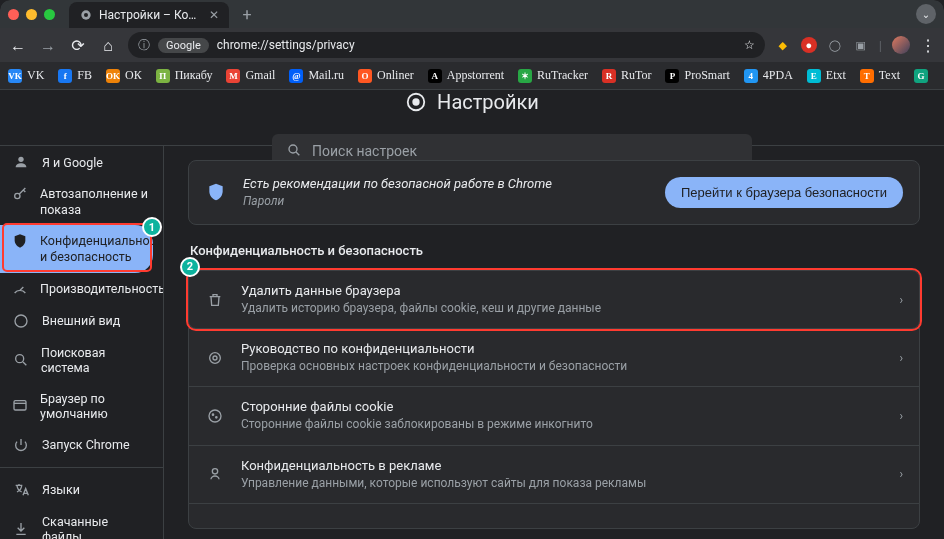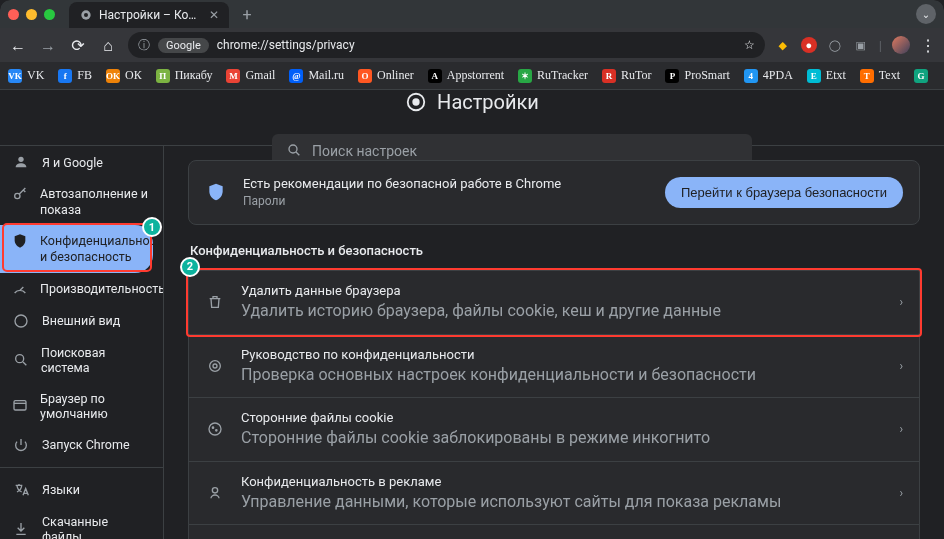--- a/index.html
+++ b/index.html
@@ -143,41 +143,41 @@
   }
 
   .content { flex:1; overflow-y:auto; padding:14px 24px 14px 24px; position:relative; }
   .section-title { font-size:13px; color:#e8eaed; margin:6px 0 12px 2px; font-weight:500;}
   .card {
     background:#292a2d; border:1px solid #3c4043; border-radius:8px;
     padding:14px 16px; margin-bottom:18px;
     display:flex; align-items:center; gap:16px;
   }
   .card .shield { width:22px; display:flex; align-items:center; justify-content:center; color:#8ab4f8; }
-  .card .msg { flex:1; font-size:13px; color:#e8eaed; line-height:1.4; }
+  .card .msg { flex:1; font-size:13px; color:#e8eaed; line-height:1.4;font-style:italic; }
   .card .msg .sub { color:#9aa0a6; font-size:12px; }
   .pill-btn {
     background:#8ab4f8; color:#202124; border:none; border-radius:16px;
     padding:8px 16px; font-size:13px; cursor:pointer;
   }
 
   .list-card { background:transparent; border-radius:8px; overflow:visible; position:relative; }
   .row {
     display:flex; align-items:center; gap:16px;
     background:#292a2d; border:1px solid #3c4043;
     padding:12px 16px; margin-bottom:-1px;
   }
   .row:first-child { border-top-left-radius:8px; border-top-right-radius:8px; }
   .row:last-child { border-bottom-left-radius:8px; border-bottom-right-radius:8px; }
   .row .ricon { width:20px; color:#9aa0a6; display:flex; align-items:center; justify-content:center; }
   .row .rtext { flex:1; }
   .row .rtext .t { font-size:13px; color:#e8eaed; }
-  .row .rtext .s { font-size:16px; color:#9aa0a6; margin-top:2px; line-height:1.35; }
+  .row .rtext .s { font-size:12px; color:#9aa0a6; margin-top:2px; line-height:1.35; }
   .row .arrow { color:#9aa0a6; font-size:12px; }
-  .row.highlighted { outline:2.5px solid #ff3b30; border-radius:2px; z-index:2; position:relative; }
+  .row.highlighted { outline:2.5px solid #ff3b30; border-radius:8px; z-index:2; position:relative; }
 
   
   .badge.b1 { left:146px; top:42px; z-index:5;}
   .badge.b2 { z-index:5; }
 
   
   .window-frame { border-radius:10px; overflow:hidden; width:944px; height:539px; position:relative; }
 </style>
 </head>
 <body>

